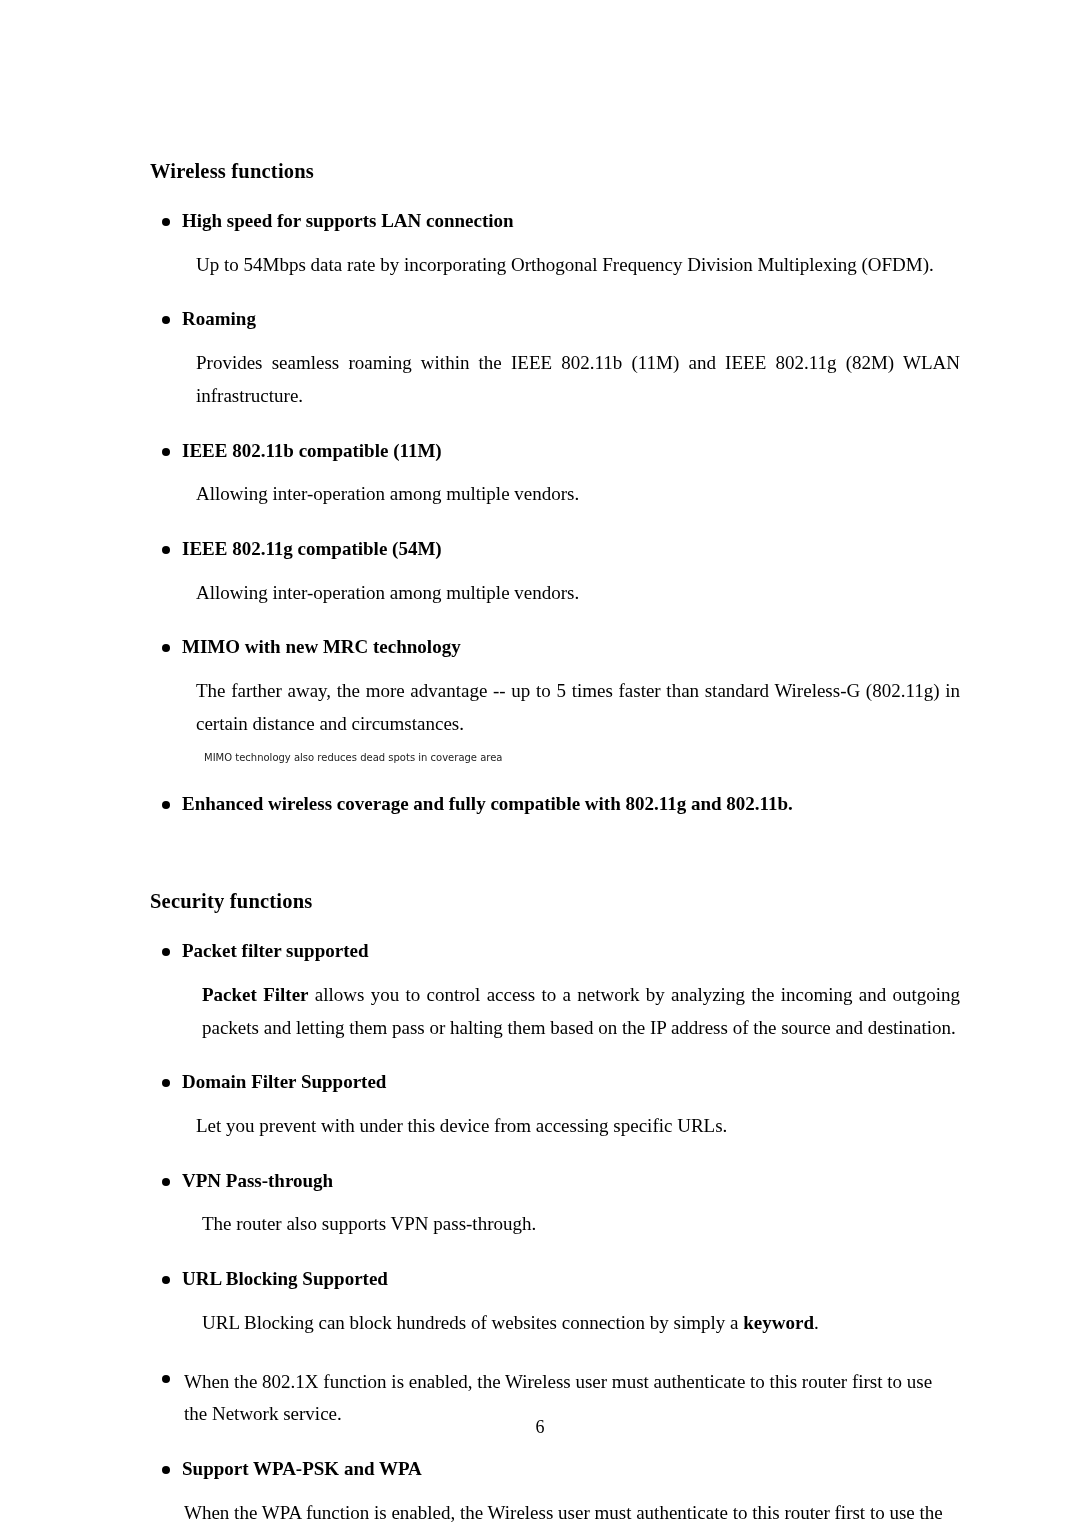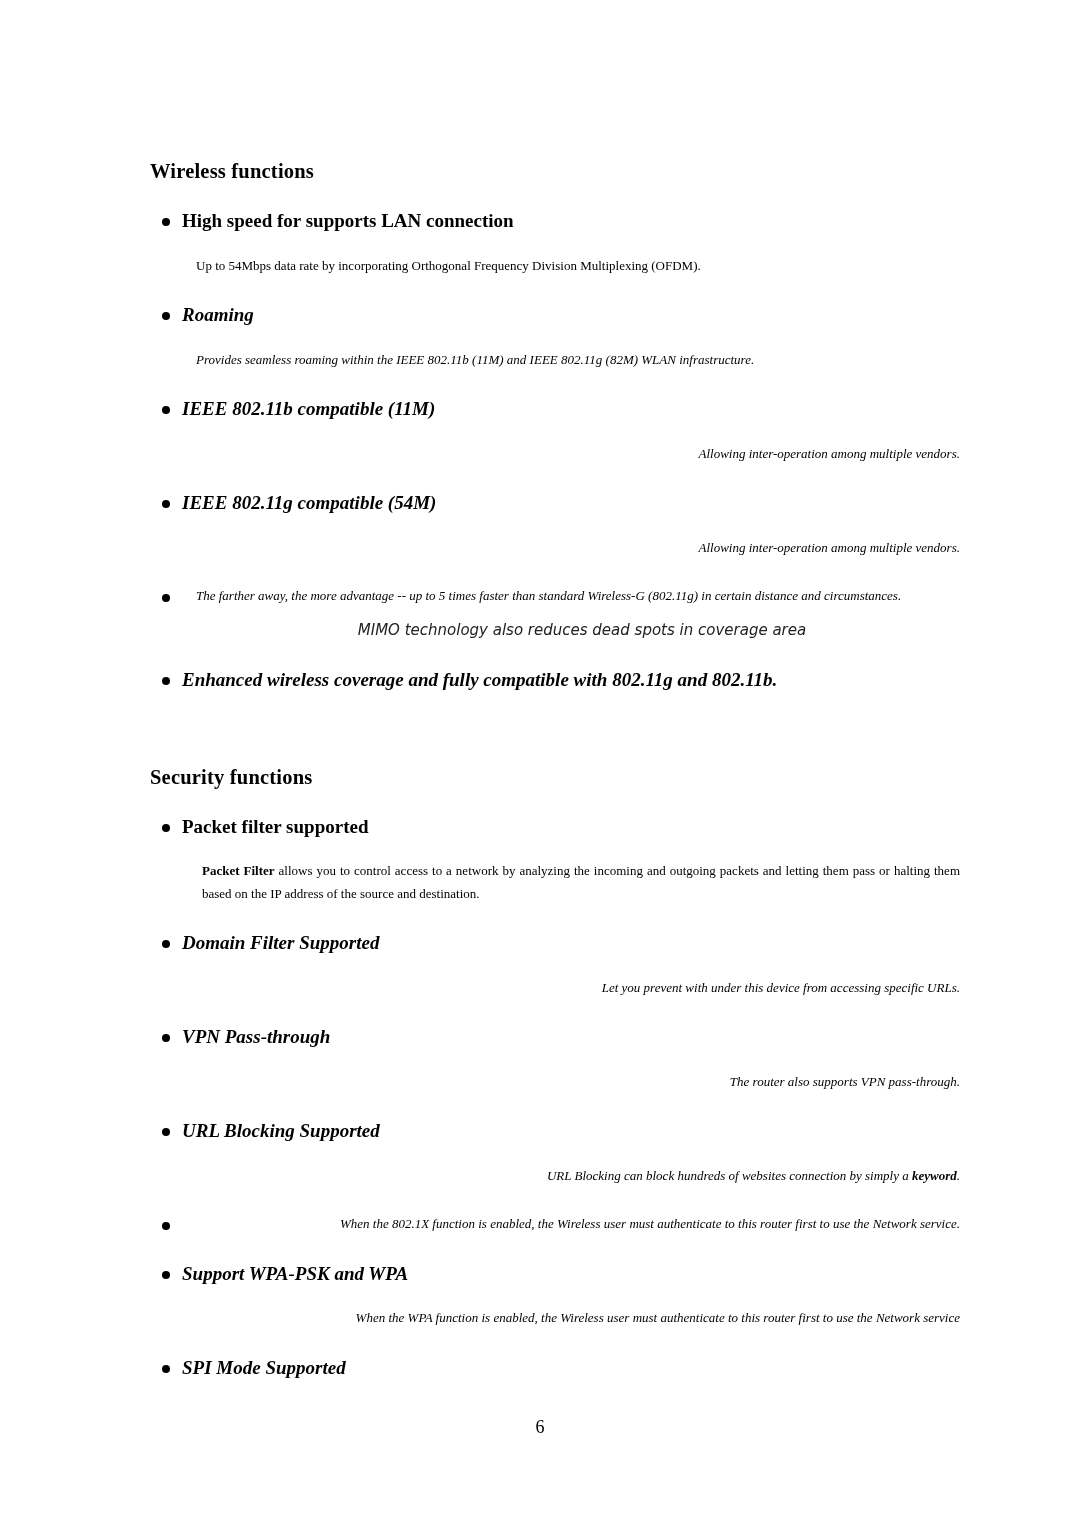--- a/index.html
+++ b/index.html
@@ -51,56 +51,55 @@
     height: 8px;
     background: #000;
     border-radius: 50%;
   }
   .item-title {
     font-size: 19px;
     font-weight: bold;
     line-height: 1.25;
   }
   .item-body {
-    font-size: 13px;
+    font-size: 19px;
     line-height: 1.72;
-    margin-top: 22px;
+    margin-top: 16px;
     text-align: justify;
     padding-left: 14px;
   }
   .item-body.nojustify {
-    text-align: right;
+    text-align: left;
   }
   .item-body.indent-more {
     padding-left: 20px;
   }
   .item-body.noindent {
     padding-left: 2px;
   }
   .sans-note {
     font-family: "DejaVu Sans", sans-serif;
-    font-size: 15px;
+    font-size: 10px;
     line-height: 1.6;
     margin-top: 10px;
     padding-left: 22px;
     color: #222;
-    text-align: center;
   }
   .bold-inline {
     font-weight: bold;
   }
   .page-number {
     position: absolute;
     left: 0;
     right: 0;
     bottom: 90px;
     text-align: center;
     font-size: 18px;
   }
-  .tight { margin-top: 22px; font-style: italic; }
+  .tight { margin-top: 22px; }
   .looser { margin-top: 30px; }
 </style>
 </head>
 <body>
 
 <div class="page">
 
   <section class="section-wireless">
     <h2 class="section-title">Wireless functions</h2>
 
@@ -120,20 +119,21 @@
         <div class="item-title">IEEE 802.11b compatible (11M)</div>
         <div class="item-body nojustify">Allowing inter-operation among multiple vendors.</div>
       </li>
 
       <li class="bullet-item tight">
         <div class="item-title">IEEE 802.11g compatible (54M)</div>
         <div class="item-body nojustify">Allowing inter-operation among multiple vendors.</div>
       </li>
 
       <li class="bullet-item tight">
+        <div class="item-title">MIMO with new MRC technology</div>
         <div class="item-body">The farther away, the more advantage -- up to 5 times faster than standard Wireless-G (802.11g) in certain distance and circumstances.</div>
         <div class="sans-note">MIMO technology also reduces dead spots in coverage area</div>
       </li>
 
       <li class="bullet-item tight">
         <div class="item-title">Enhanced wireless coverage and fully compatible with 802.11g and 802.11b.</div>
       </li>
 
     </ul>
   </section>

